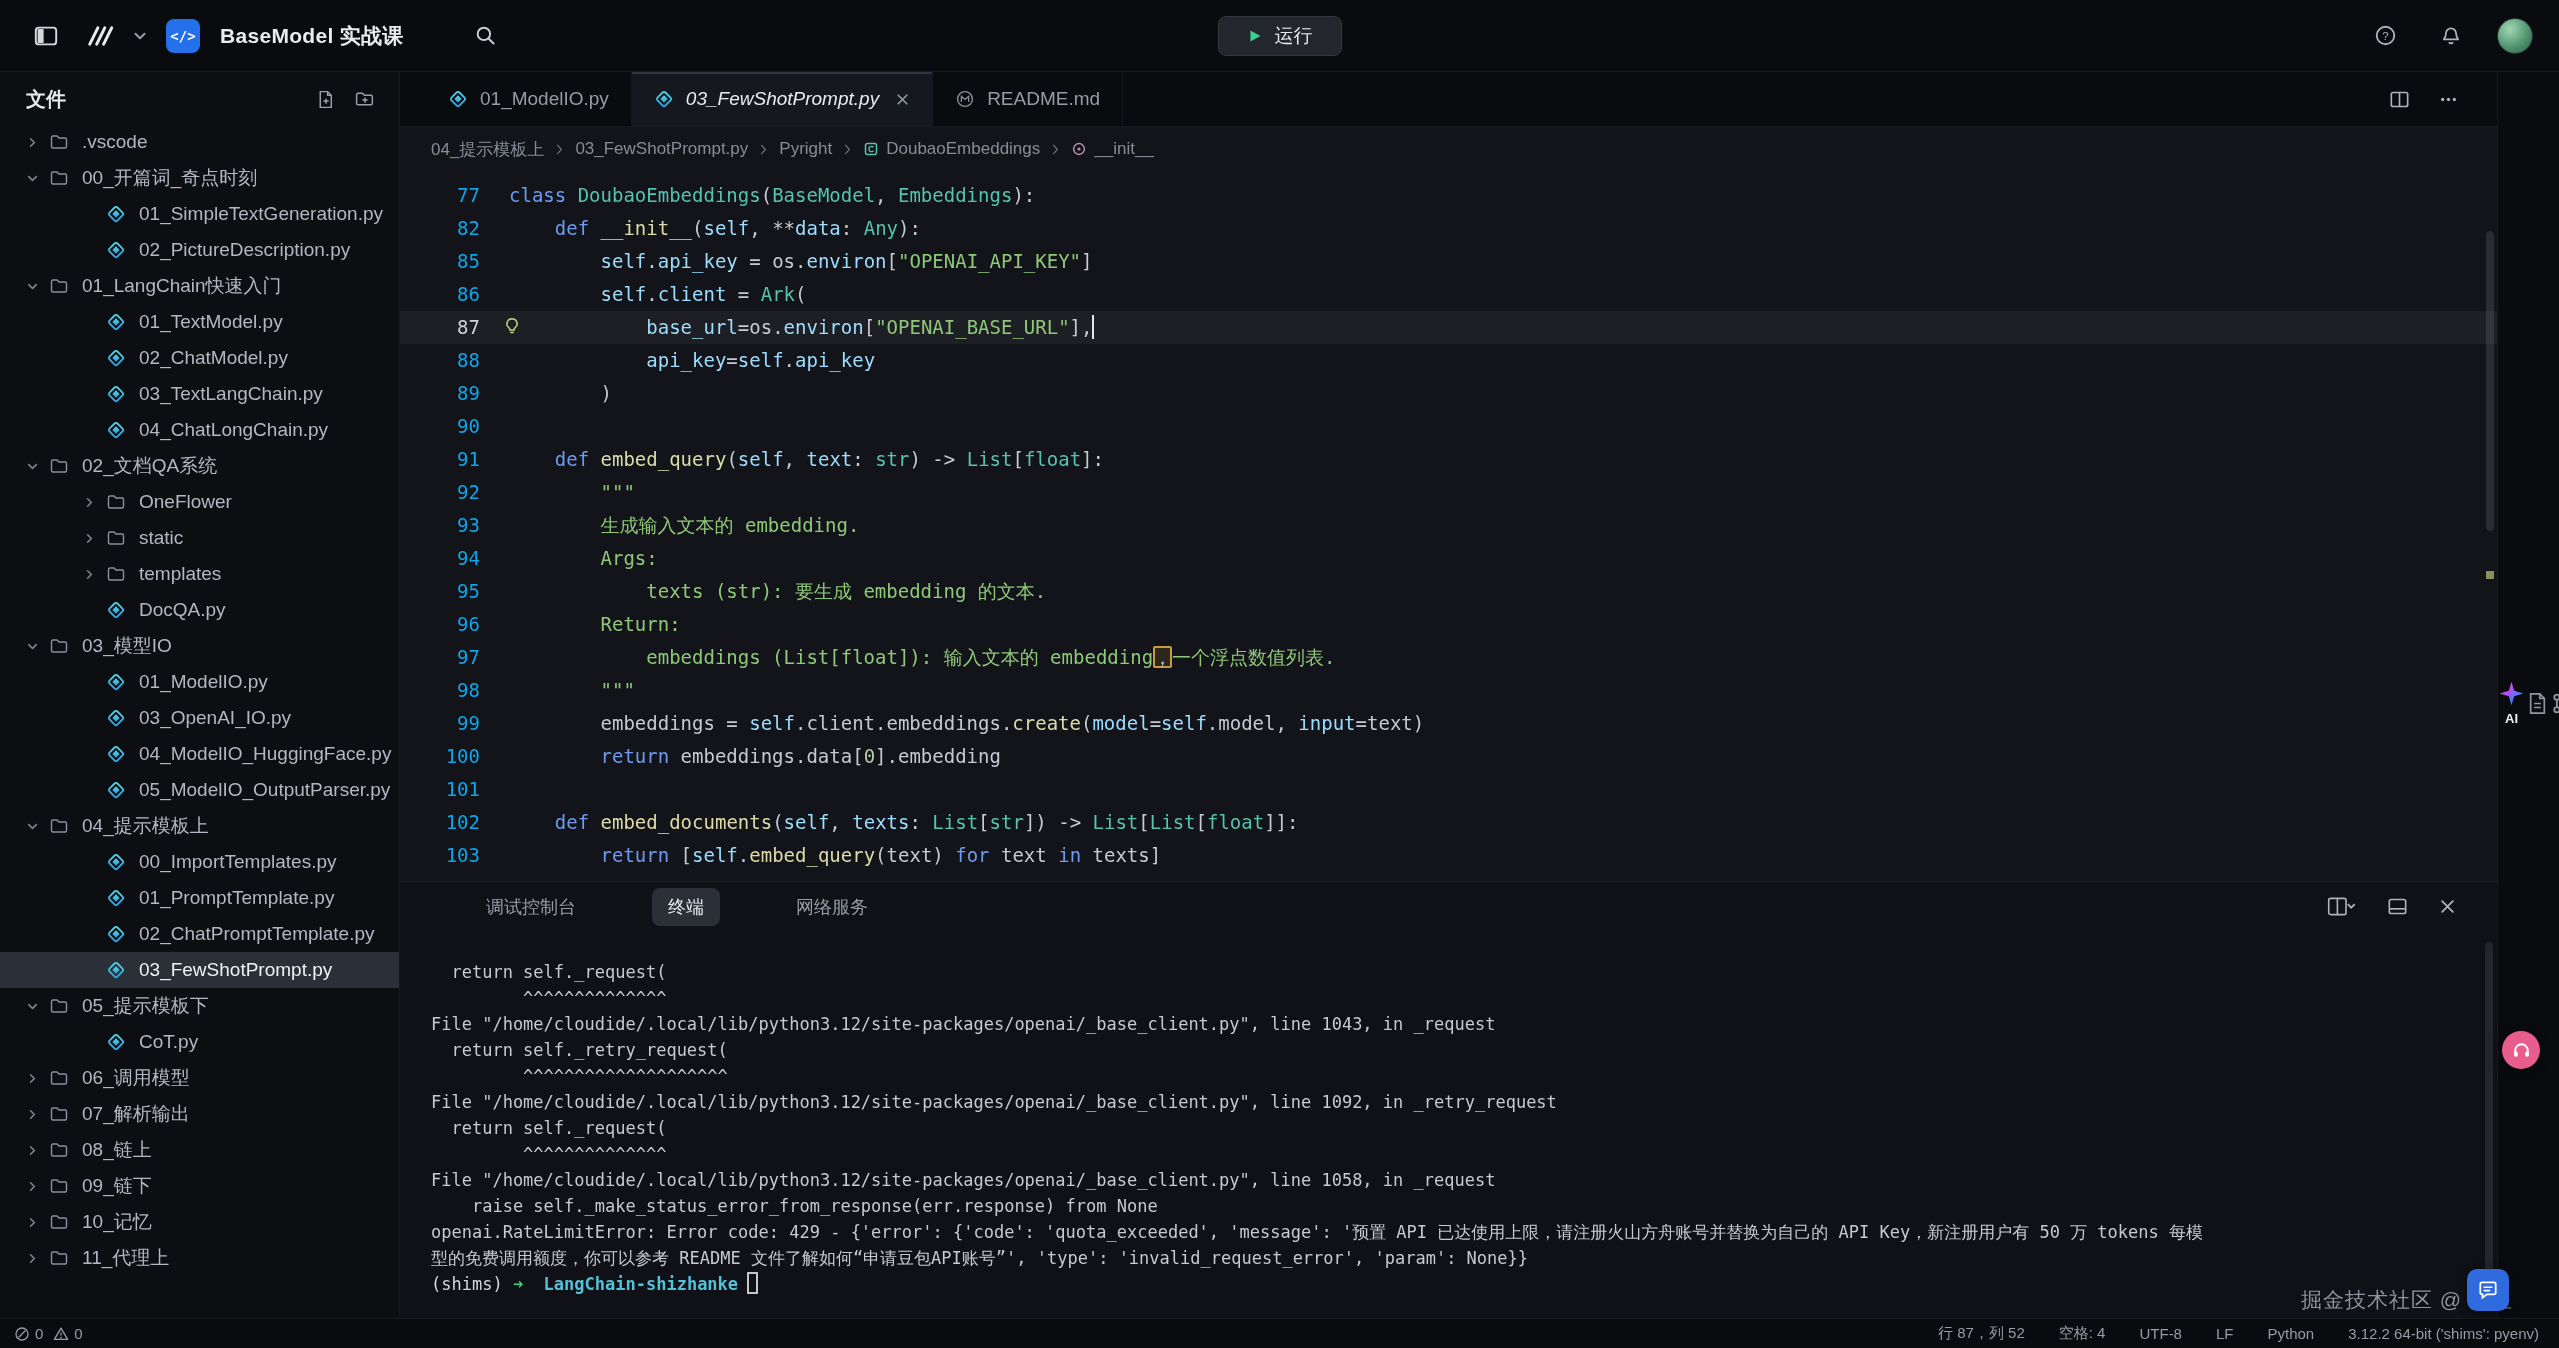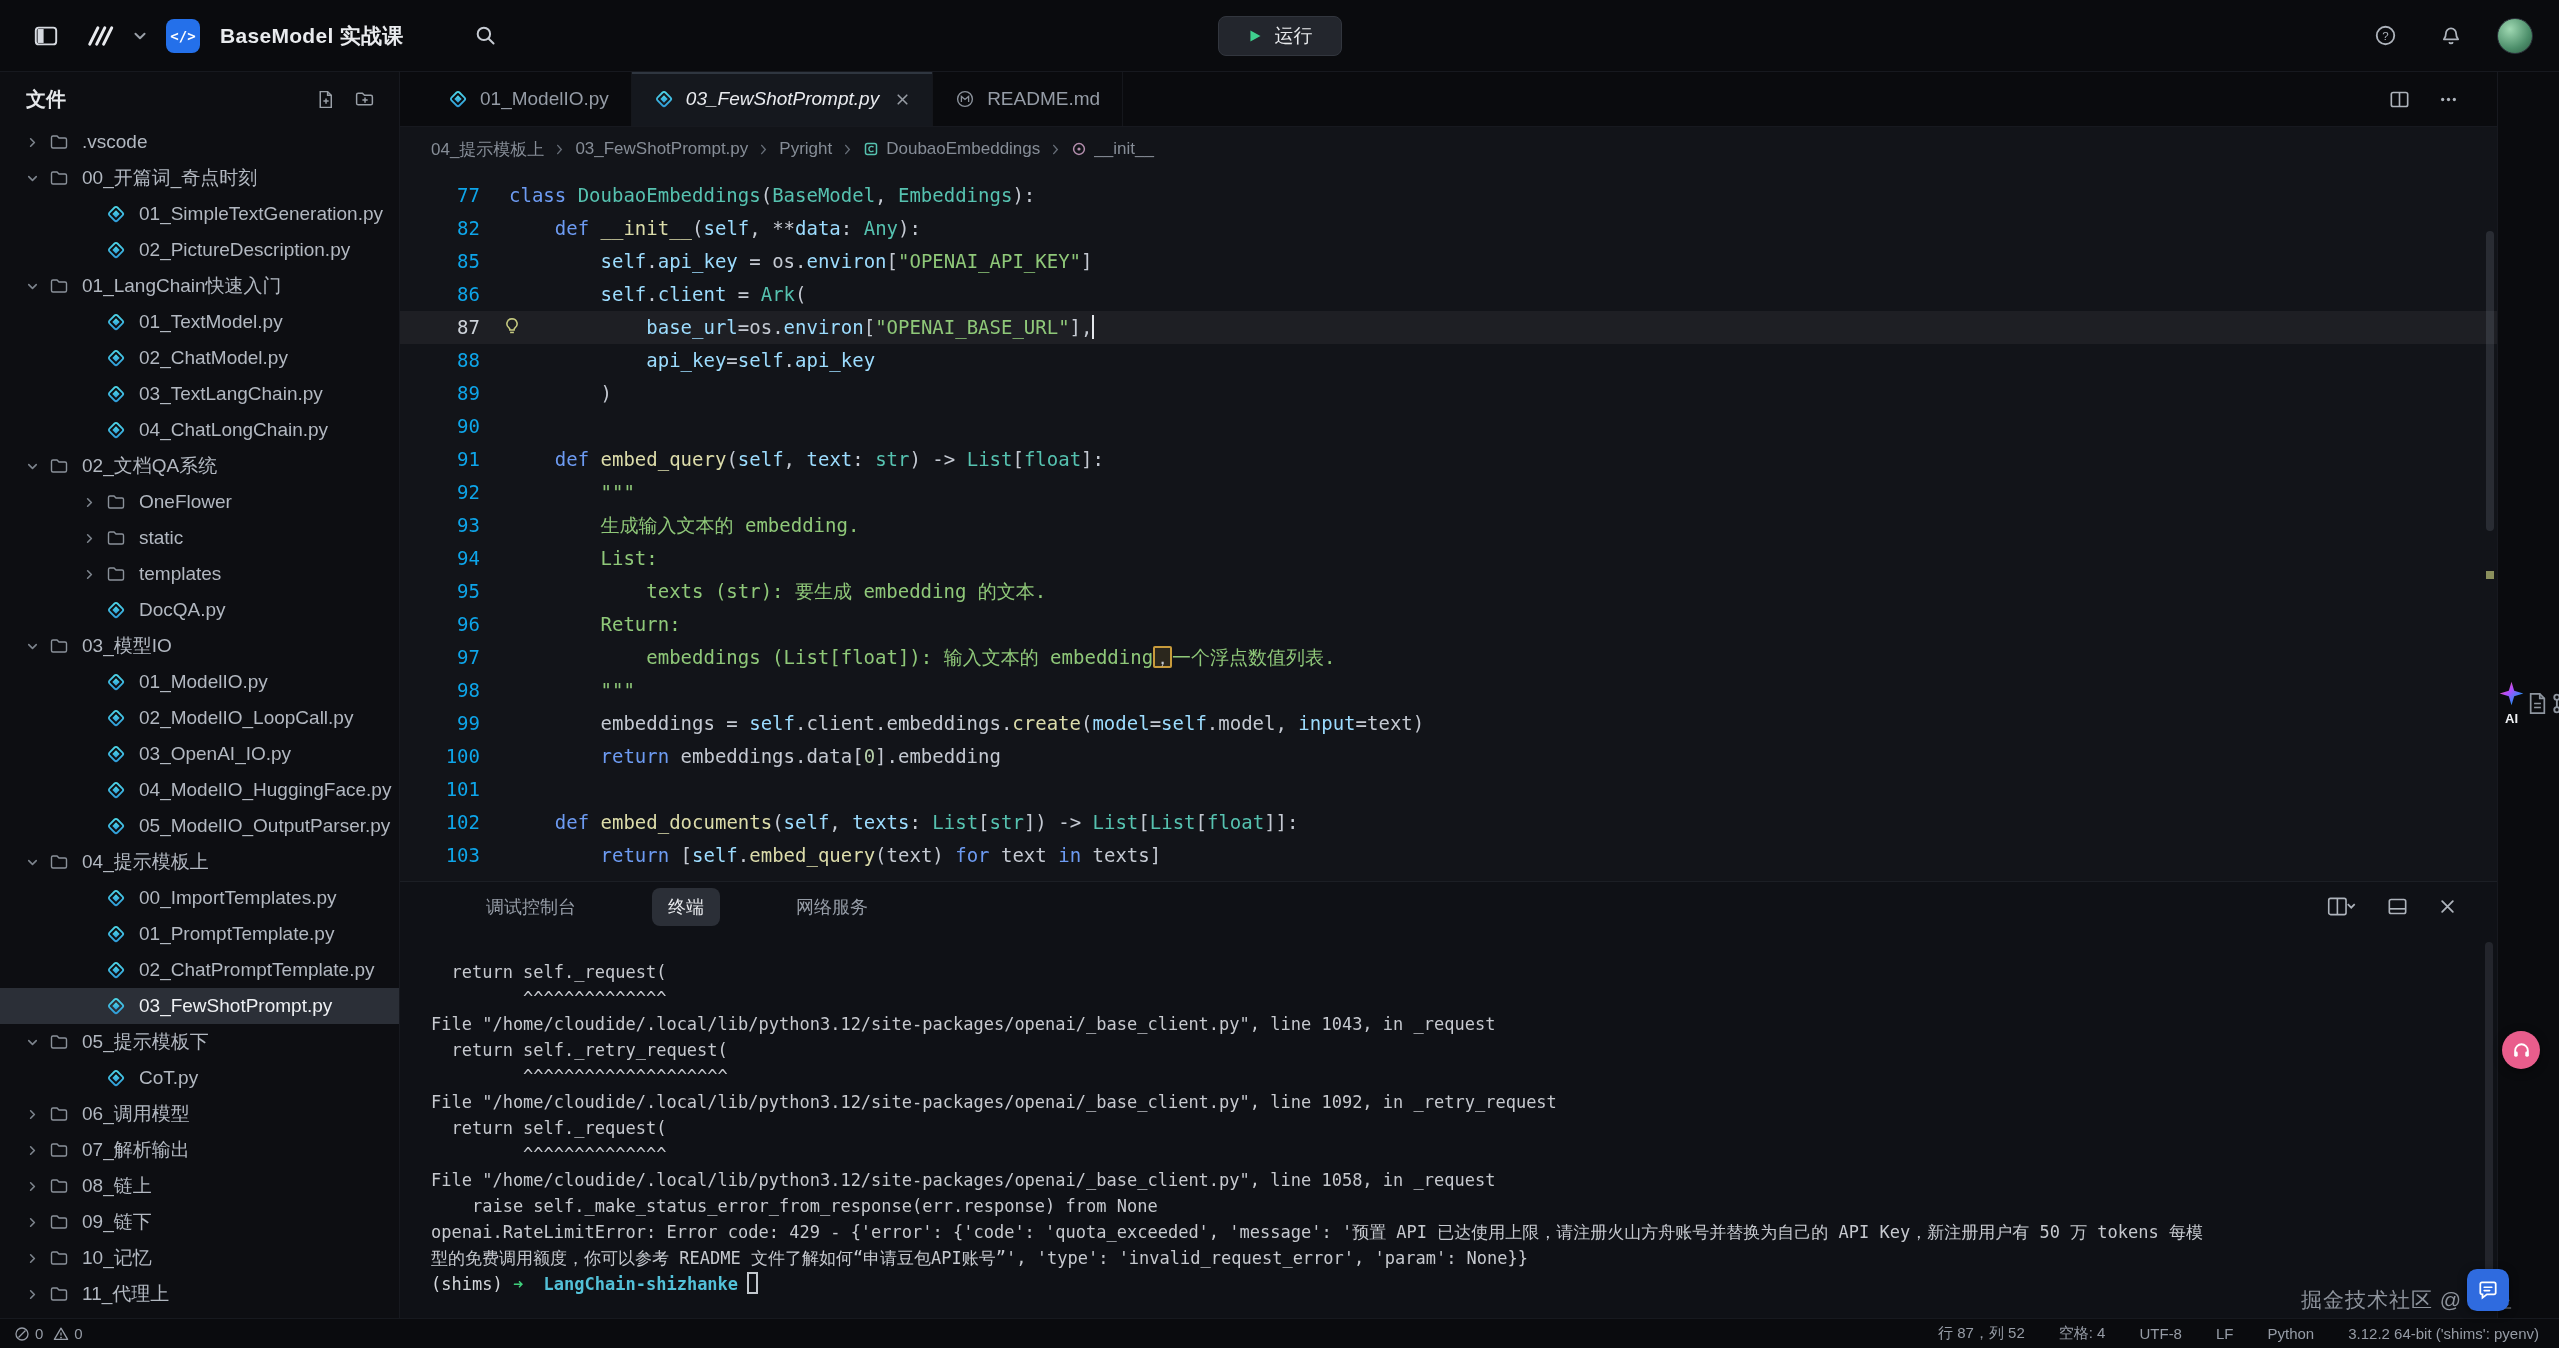--- a/index.html
+++ b/index.html
@@ -441,37 +441,20 @@
                 <linearGradient id="gpy" x1="0" y1="0" x2="1" y2="1">
                   <stop offset="0" stop-color="#4fd8e8"></stop>
                   <stop offset="1" stop-color="#2f9bd8"></stop>
                 </linearGradient>
               </defs>
               <rect x="4.4" y="4.4" width="11.2" height="11.2" rx="2" transform="rotate(45 10 10)" fill="none" stroke="url(#gpy)" stroke-width="1.8"></rect>
               <rect x="7.4" y="7.4" width="5.2" height="5.2" transform="rotate(45 10 10)" fill="url(#gpy)"></rect>
             </svg>
           </span>
           <span class="tlabel">01_ModelIO.py</span>
-        </div>
-        <div class="tree-row">
-          <span style="width: 57px;"></span>
-          <span class="chev"></span>
-          <span class="ficon">
-            <svg viewBox="0 0 20 20" width="20" height="20">
-              <defs>
-                <linearGradient id="gpy" x1="0" y1="0" x2="1" y2="1">
-                  <stop offset="0" stop-color="#4fd8e8"></stop>
-                  <stop offset="1" stop-color="#2f9bd8"></stop>
-                </linearGradient>
-              </defs>
-              <rect x="4.4" y="4.4" width="11.2" height="11.2" rx="2" transform="rotate(45 10 10)" fill="none" stroke="url(#gpy)" stroke-width="1.8"></rect>
-              <rect x="7.4" y="7.4" width="5.2" height="5.2" transform="rotate(45 10 10)" fill="url(#gpy)"></rect>
-            </svg>
-          </span>
-          <span class="tlabel">02_ModelIO_LoopCall.py</span>
         </div>
         <div class="tree-row">
           <span style="width: 57px;"></span>
           <span class="chev"></span>
           <span class="ficon">
             <svg viewBox="0 0 20 20" width="20" height="20">
               <defs>
                 <linearGradient id="gpy" x1="0" y1="0" x2="1" y2="1">
                   <stop offset="0" stop-color="#4fd8e8"></stop>
                   <stop offset="1" stop-color="#2f9bd8"></stop>
@@ -842,21 +825,21 @@
         <div class="cl cur"><span class="ln">87</span><span class="lc"><span class="bulb ic"><svg viewBox="0 0 18 18" width="20" height="20">
                 <path d="M9 2.4a4.6 4.6 0 0 1 2.7 8.3c-.5.4-.8 1-.8 1.6v.3H7.1v-.3c0-.6-.3-1.2-.8-1.6A4.6 4.6 0 0 1 9 2.4z" fill="none" stroke="#c6ca80" stroke-width="1.4"></path>
                 <line x1="7.3" y1="14.8" x2="10.7" y2="14.8" stroke="#c6ca80" stroke-width="1.4"></line>
               </svg></span><span class="tk-d">            </span><span class="tk-pm">base_url</span><span class="tk-d">=</span><span class="tk-d">os</span><span class="tk-d">.</span><span class="tk-pm">environ</span><span class="tk-d">[</span><span class="tk-st">"OPENAI_BASE_URL"</span><span class="tk-d">],</span><span class="caret"></span></span></div>
         <div class="cl"><span class="ln">88</span><span class="lc"><span class="tk-d">            </span><span class="tk-pm">api_key</span><span class="tk-d">=</span><span class="tk-sf">self</span><span class="tk-d">.</span><span class="tk-pm">api_key</span></span></div>
         <div class="cl"><span class="ln">89</span><span class="lc"><span class="tk-d">        )</span></span></div>
         <div class="cl"><span class="ln">90</span><span class="lc"></span></div>
         <div class="cl"><span class="ln">91</span><span class="lc"><span class="tk-d">    </span><span class="tk-kw">def</span><span class="tk-d"> </span><span class="tk-fn">embed_query</span><span class="tk-d">(</span><span class="tk-sf">self</span><span class="tk-d">, </span><span class="tk-pm">text</span><span class="tk-d">: </span><span class="tk-ty">str</span><span class="tk-d">) -&gt; </span><span class="tk-ty">List</span><span class="tk-d">[</span><span class="tk-ty">float</span><span class="tk-d">]:</span></span></div>
         <div class="cl"><span class="ln">92</span><span class="lc"><span class="tk-dc">        """</span></span></div>
         <div class="cl"><span class="ln">93</span><span class="lc"><span class="tk-dc">        生成输入文本的 embedding.</span></span></div>
-        <div class="cl"><span class="ln">94</span><span class="lc"><span class="tk-dc">        List:</span></span></div>
+        <div class="cl"><span class="ln">94</span><span class="lc"><span class="tk-dc">        Args:</span></span></div>
         <div class="cl"><span class="ln">95</span><span class="lc"><span class="tk-dc">            texts (str): 要生成 embedding 的文本.</span></span></div>
         <div class="cl"><span class="ln">96</span><span class="lc"><span class="tk-dc">        Return:</span></span></div>
         <div class="cl"><span class="ln">97</span><span class="lc"><span class="tk-dc">            embeddings (List[float]): 输入文本的 embedding</span><span class="tk-bx">，</span><span class="tk-dc">一个浮点数值列表.</span></span></div>
         <div class="cl"><span class="ln">98</span><span class="lc"><span class="tk-dc">        """</span></span></div>
         <div class="cl"><span class="ln">99</span><span class="lc"><span class="tk-d">        embeddings = </span><span class="tk-sf">self</span><span class="tk-d">.client.embeddings.</span><span class="tk-fn">create</span><span class="tk-d">(</span><span class="tk-pm">model</span><span class="tk-d">=</span><span class="tk-sf">self</span><span class="tk-d">.model, </span><span class="tk-pm">input</span><span class="tk-d">=</span><span class="tk-d">text)</span></span></div>
         <div class="cl"><span class="ln">100</span><span class="lc"><span class="tk-d">        </span><span class="tk-kw">return</span><span class="tk-d"> embeddings.data[</span><span class="tk-nm">0</span><span class="tk-d">].embedding</span></span></div>
         <div class="cl"><span class="ln">101</span><span class="lc"></span></div>
         <div class="cl"><span class="ln">102</span><span class="lc"><span class="tk-d">    </span><span class="tk-kw">def</span><span class="tk-d"> </span><span class="tk-fn">embed_documents</span><span class="tk-d">(</span><span class="tk-sf">self</span><span class="tk-d">, </span><span class="tk-pm">texts</span><span class="tk-d">: </span><span class="tk-ty">List</span><span class="tk-d">[</span><span class="tk-ty">str</span><span class="tk-d">]) -&gt; </span><span class="tk-ty">List</span><span class="tk-d">[</span><span class="tk-ty">List</span><span class="tk-d">[</span><span class="tk-ty">float</span><span class="tk-d">]]:</span></span></div>
         <div class="cl"><span class="ln">103</span><span class="lc"><span class="tk-d">        </span><span class="tk-kw">return</span><span class="tk-d"> [</span><span class="tk-sf">self</span><span class="tk-d">.</span><span class="tk-fn">embed_query</span><span class="tk-d">(</span><span class="tk-d">text</span><span class="tk-d">) </span><span class="tk-kw">for</span><span class="tk-d"> text </span><span class="tk-kw">in</span><span class="tk-d"> texts]</span></span></div>
       </div>

